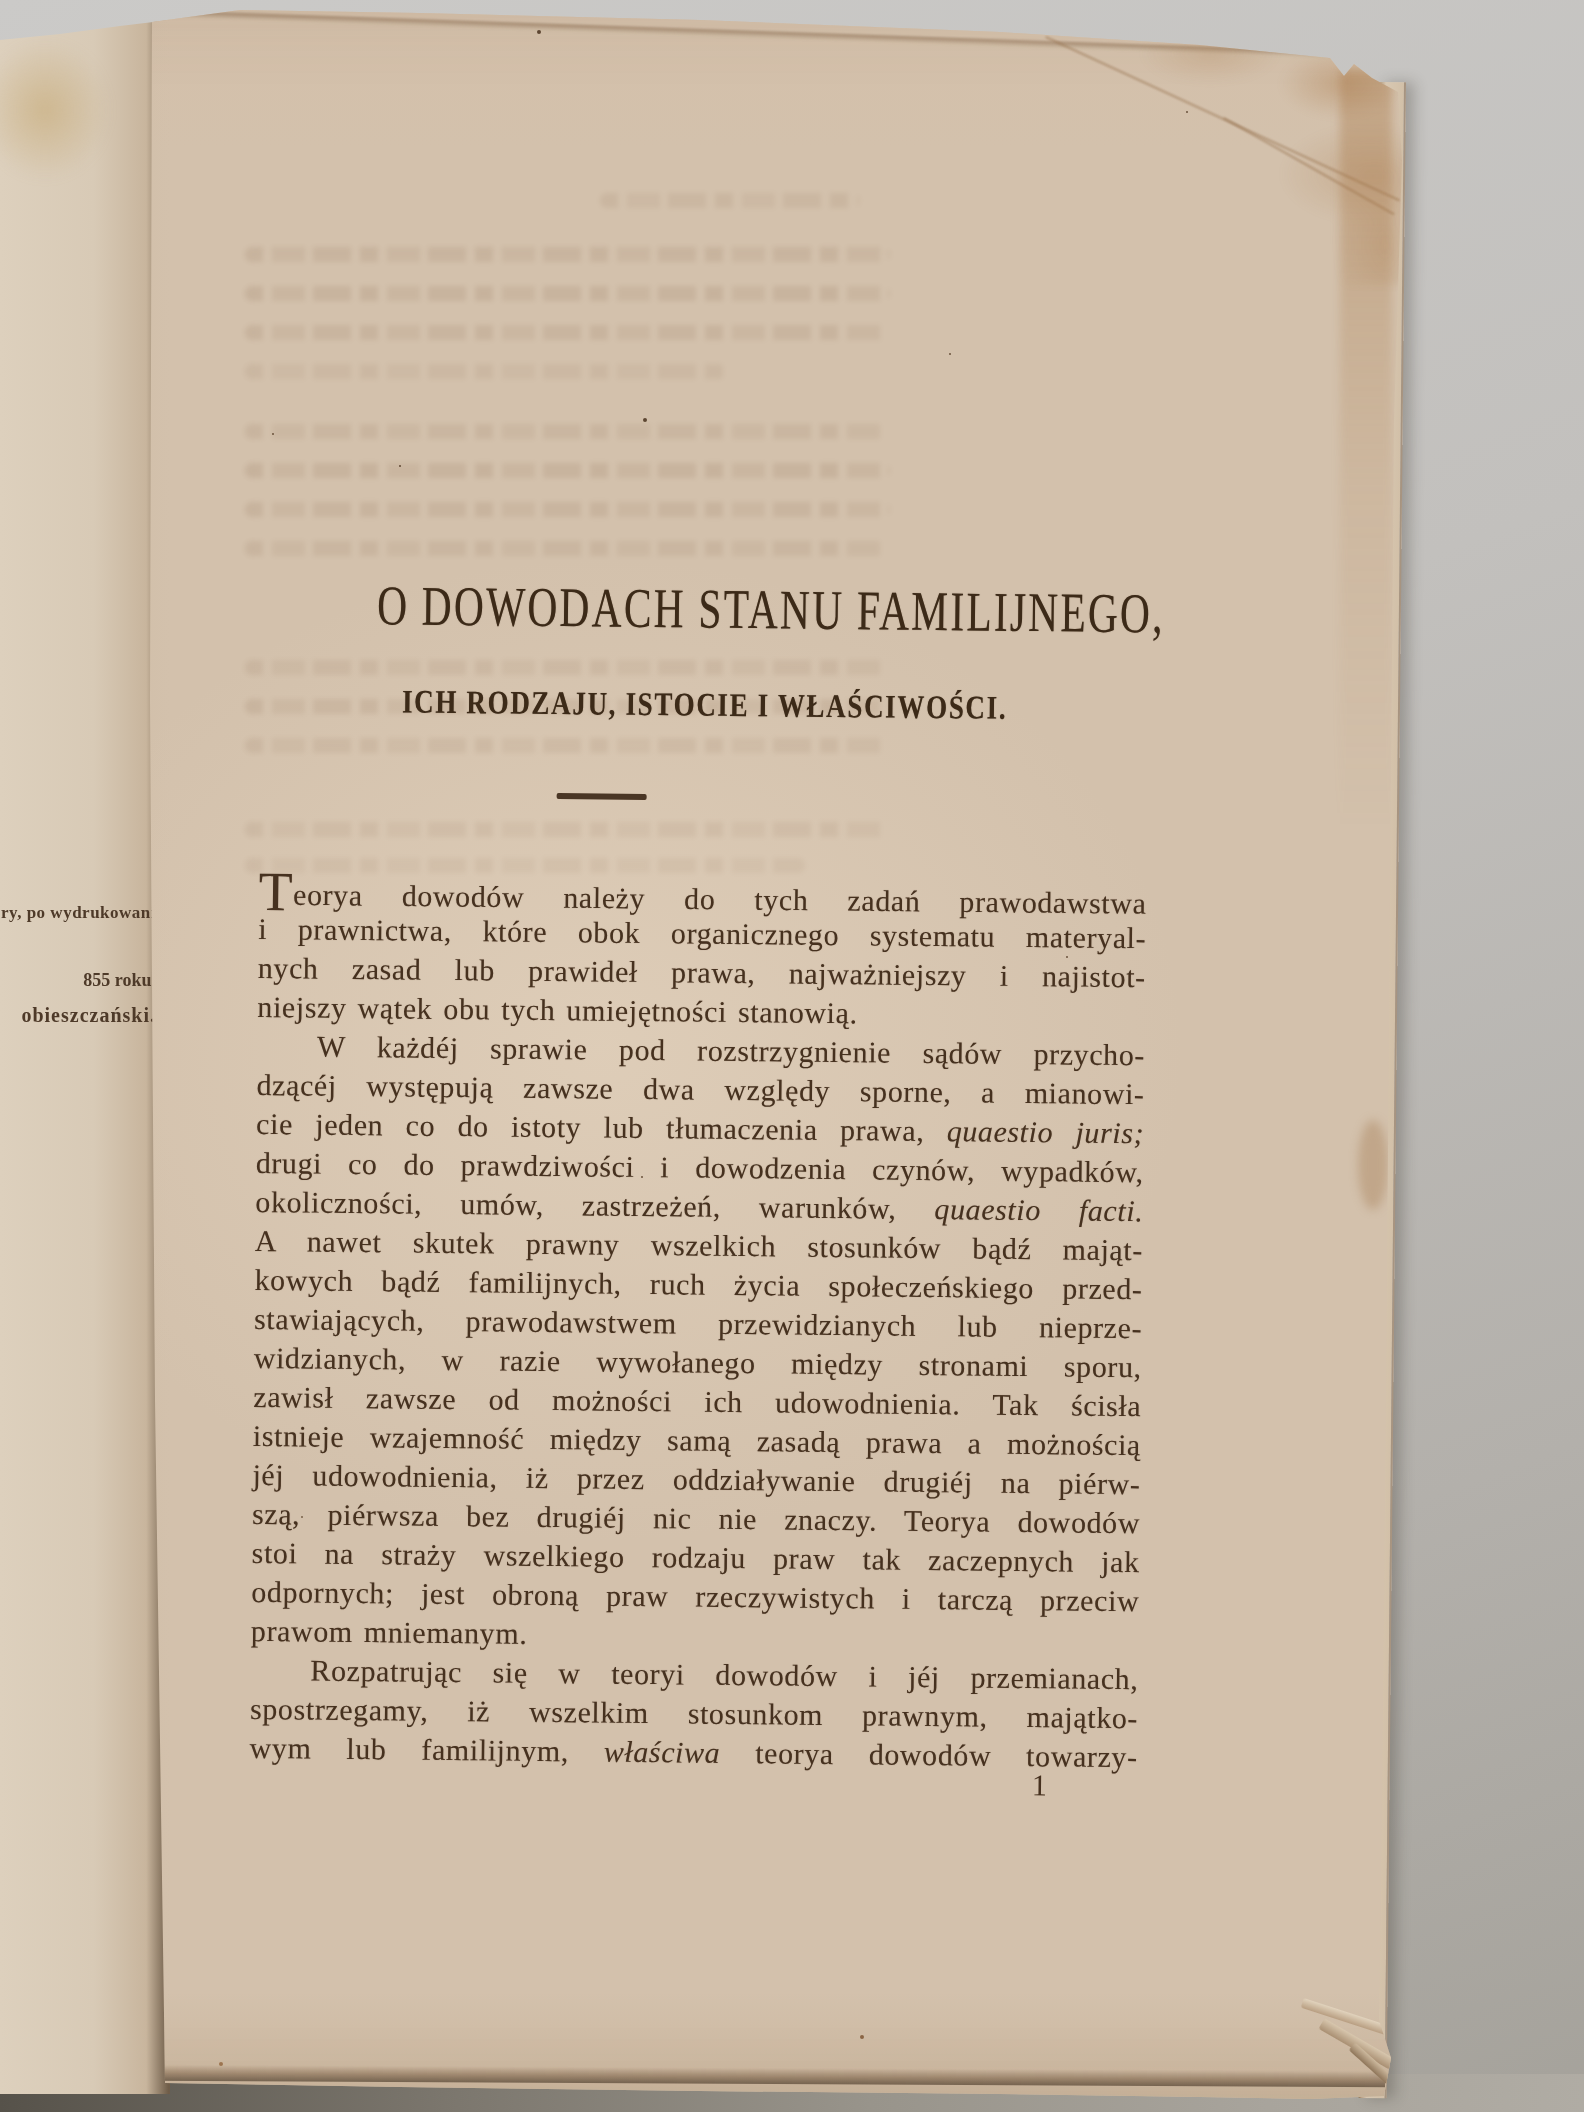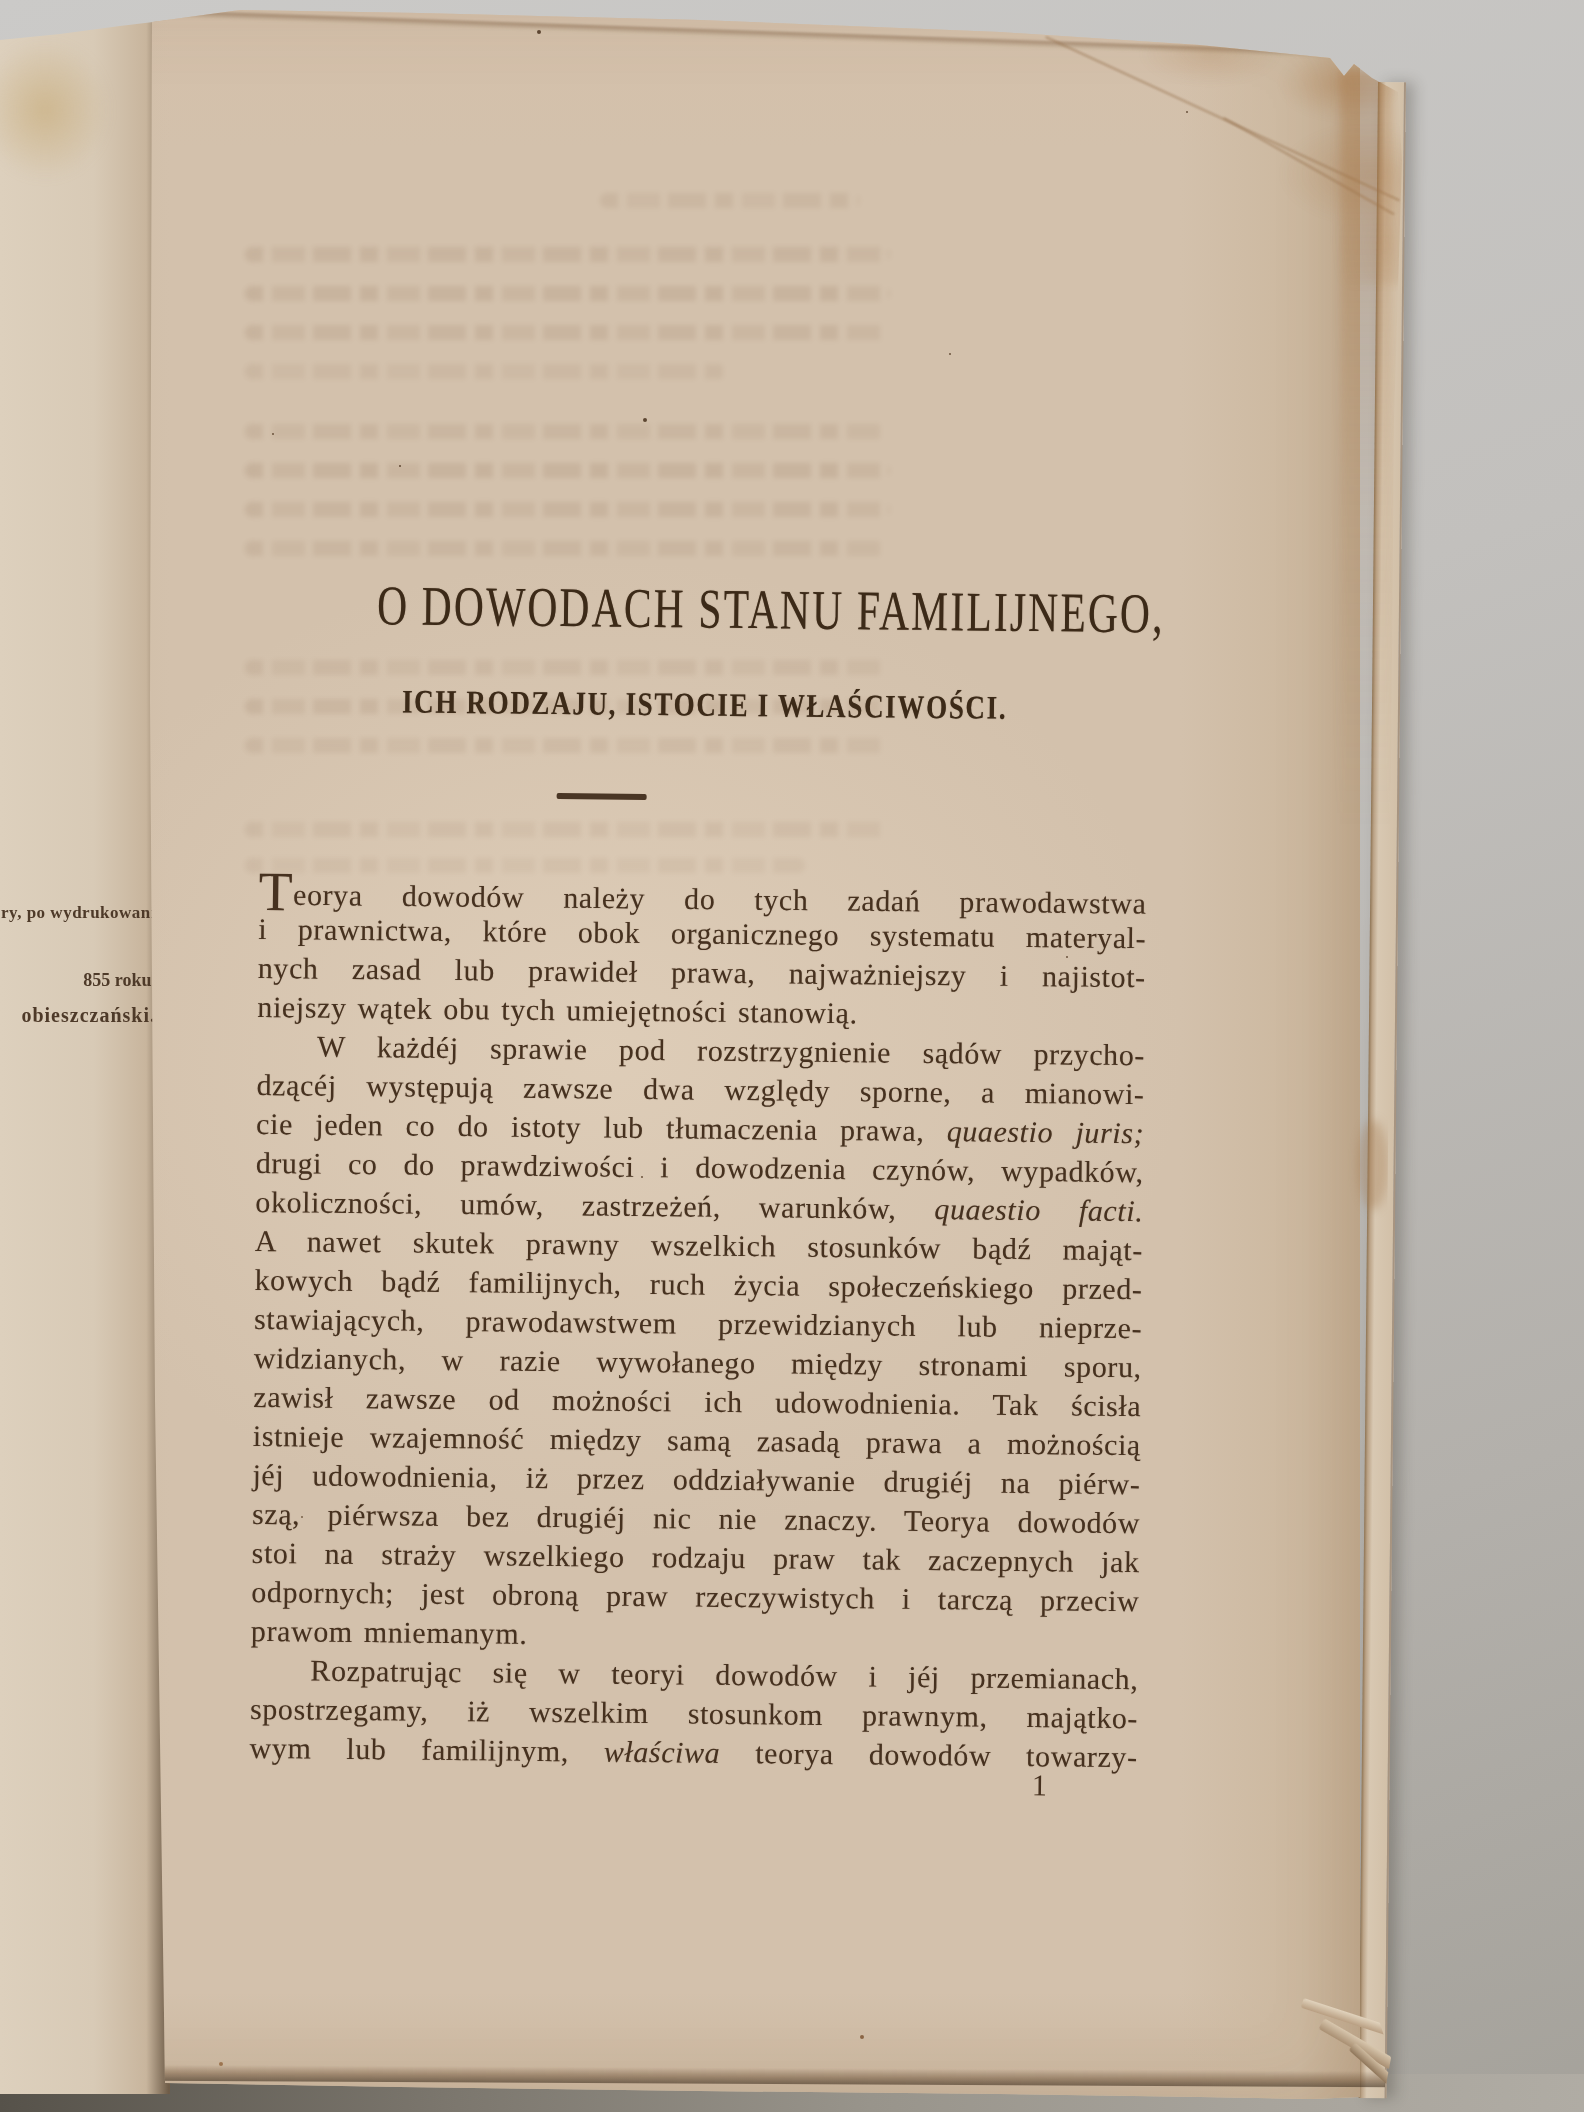--- a/index.html
+++ b/index.html
@@ -23,21 +23,21 @@
   .frag-2{top:970px;font-size:18px;}
   .frag-3{top:1004px;font-size:20px;letter-spacing:1px;}
 
   
   .fore-edge{position:absolute;left:1378px;top:82px;width:26px;height:2016px;z-index:3;
     background:linear-gradient(90deg,#8f7555 0,#bba387 3px,#d8c8b2 8px,#d2c0a8 100%);
     border-right:2px solid #a79480;transform:rotate(.55deg);transform-origin:top left;
     box-shadow:8px 0 14px rgba(40,35,28,.25);}
 
   
-  .main-page{position:absolute;left:0;top:0;width:1360px;height:2112px;z-index:4;
+  .main-page{position:absolute;left:0;top:0;width:1584px;height:2112px;z-index:4;
     clip-path:polygon(152px 22px,240px 10px,420px 13px,700px 20px,1000px 32px,1200px 45px,1330px 58px,
       1344px 76px,1354px 64px,1372px 78px,1398px 92px,1402px 160px,1394px 420px,1390px 900px,
       1386px 1400px,1381px 1900px,1379px 2020px,1391px 2058px,1384px 2096px,1310px 2099px,
       1200px 2097px,1000px 2094px,700px 2091px,400px 2087px,165px 2083px,155px 1400px,150px 700px);
     background:
       radial-gradient(900px 760px at 600px 1050px,rgba(223,206,185,.9) 0%,rgba(223,206,185,0) 65%),
       linear-gradient(90deg,#c5b098 0,#cfbda6 70px,rgba(0,0,0,0) 170px),
       linear-gradient(270deg,#c2ab8f 0,#ccb89f 60px,rgba(0,0,0,0) 180px),
       linear-gradient(180deg,#d4c0aa 0,rgba(0,0,0,0) 150px),
       linear-gradient(0deg,#c9b49b 0,rgba(0,0,0,0) 120px),

